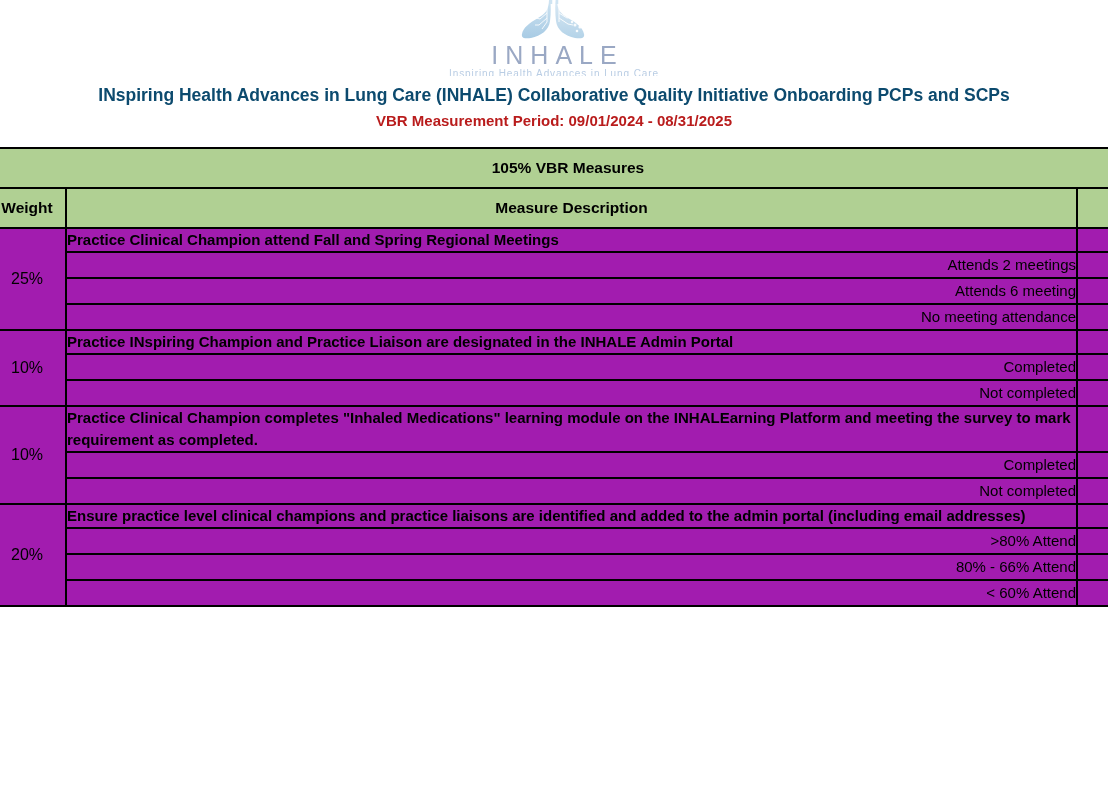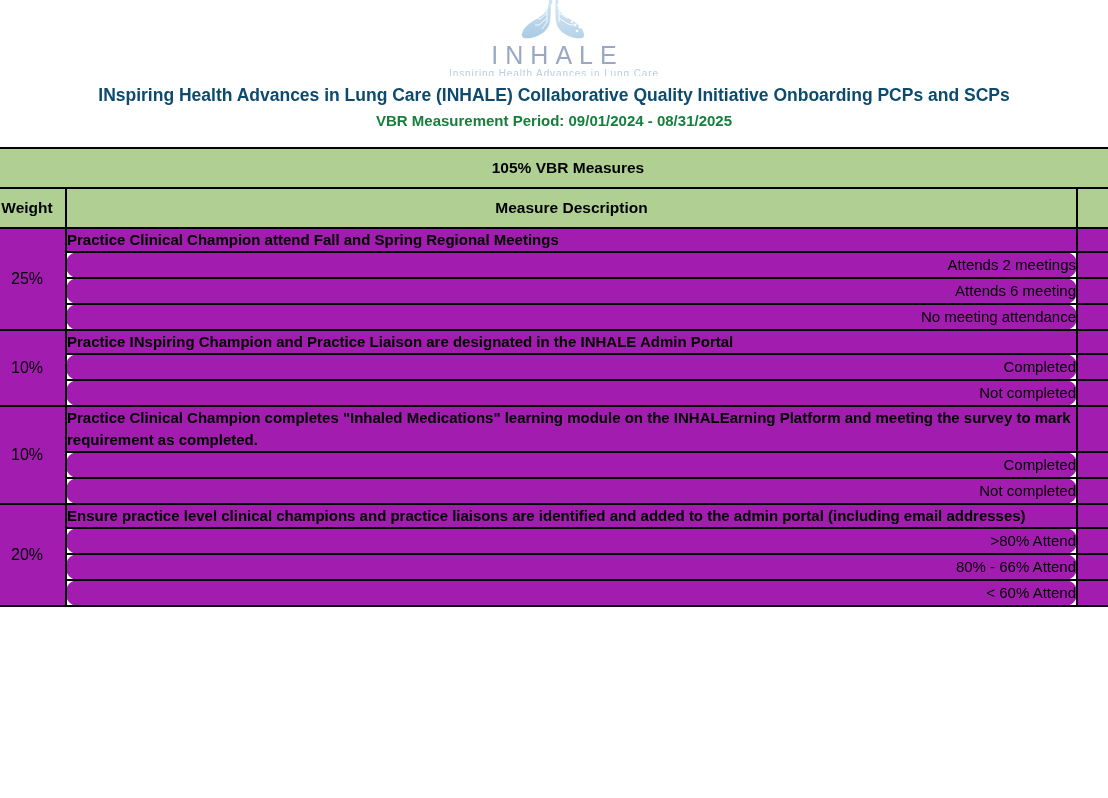--- a/index.html
+++ b/index.html
@@ -61,21 +61,21 @@
     line-height: 26px;
     white-space: nowrap;
     overflow: hidden;
     color: #0c4a6e;
   }
   .title-sub {
     font-size: 15px;
     font-weight: bold;
     line-height: 25px;
     white-space: nowrap;
-    color: #15803d;
+    color: #b91c1c;
   }
 
   
   .table-wrap {
     width: 100%;
     margin-top: 14px;
     overflow: hidden;
   }
   table.vbr {
     border-collapse: collapse;
@@ -125,21 +125,20 @@
     line-height: 22px;
     color: #000;
   }
   .cell-criterion {
     text-align: right;
     padding: 3px 10px 3px 8px;
     height: 24px;
     line-height: 22px;
     font-weight: normal;
     color: #000;
-    border-radius: 12px;
   }
   .cell-blank { background: #e2ecdb; }
 </style>
 </head>
 <body>
 
 <div class="logo-block">
   <span class="logo-lungs">
     <svg width="118" height="46" viewBox="0 0 118 46" xmlns="http://www.w3.org/2000/svg">
       <defs>

